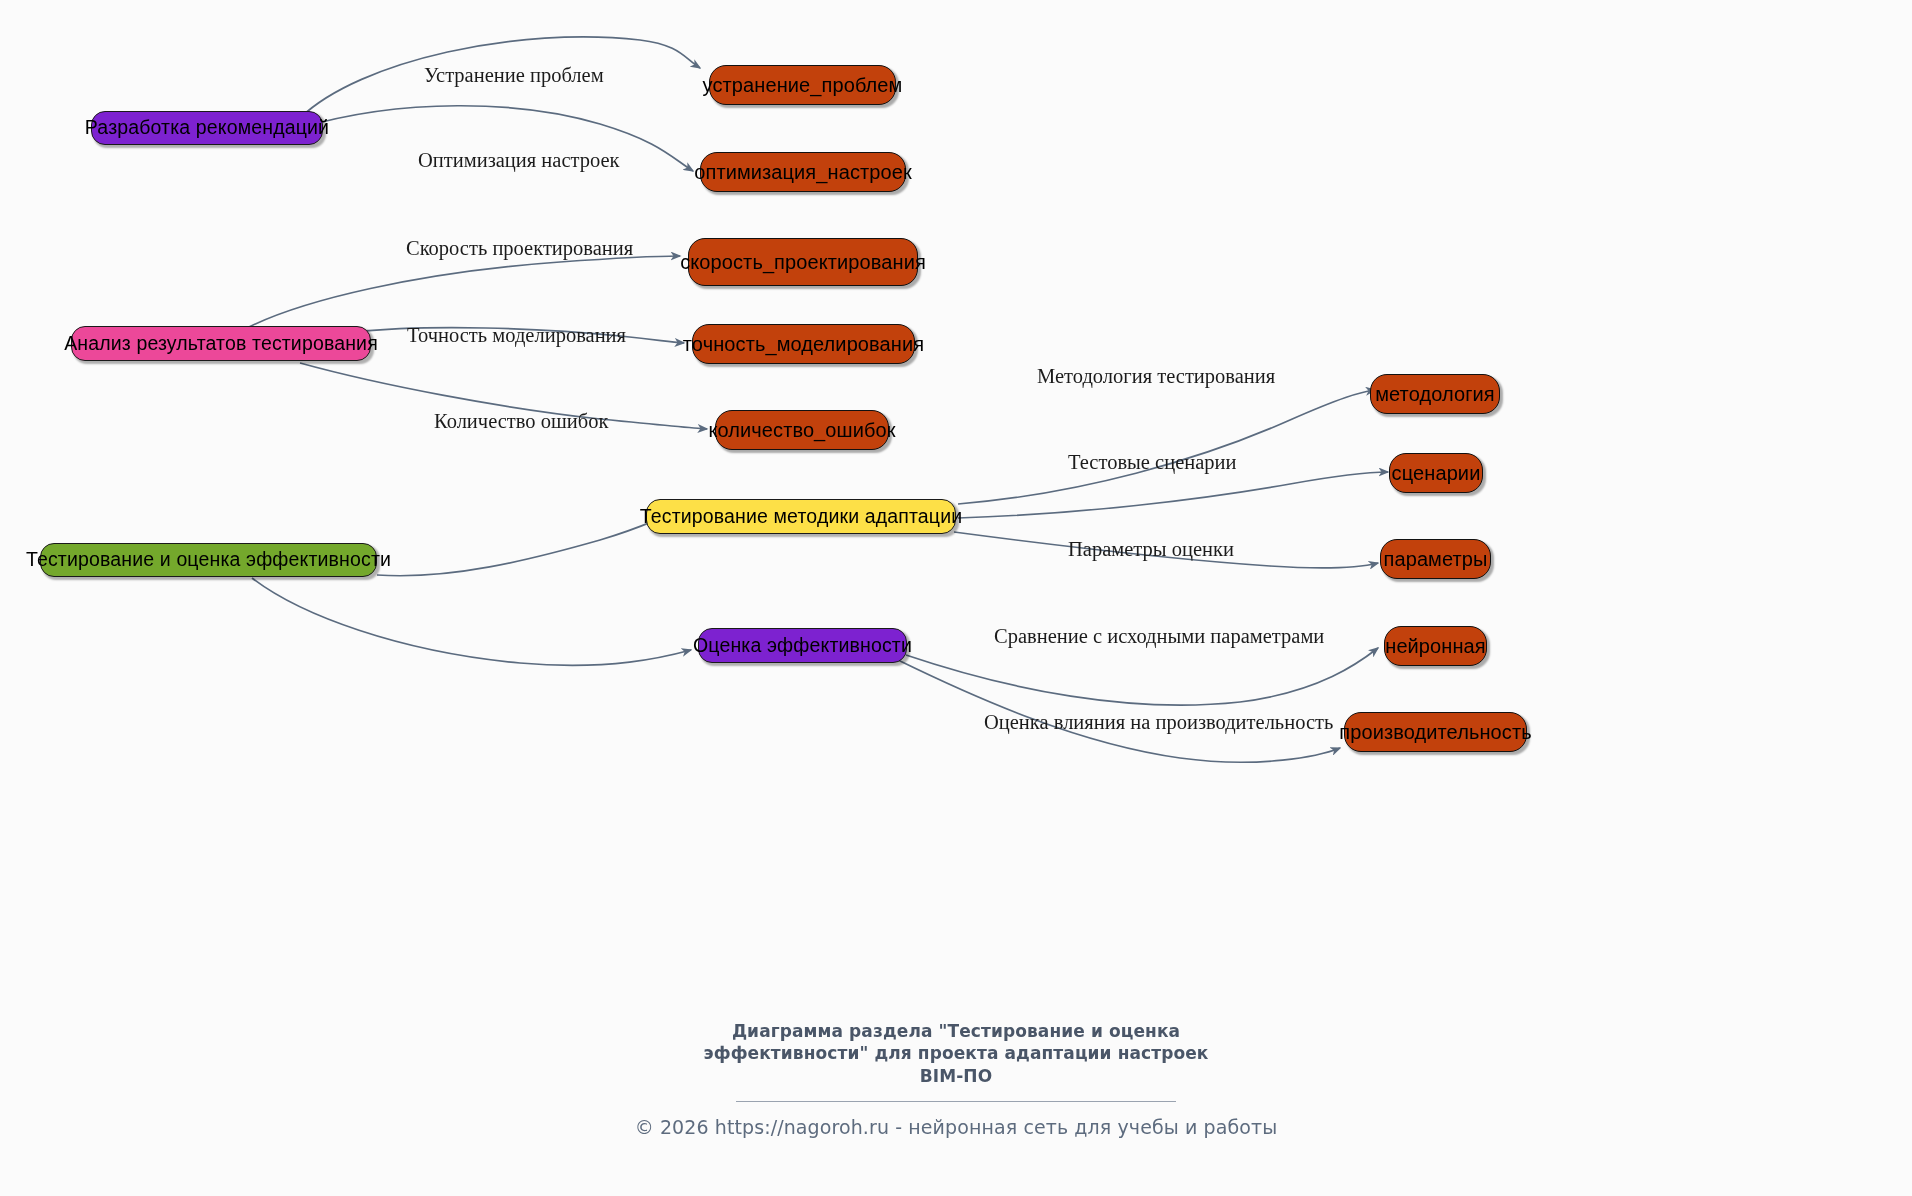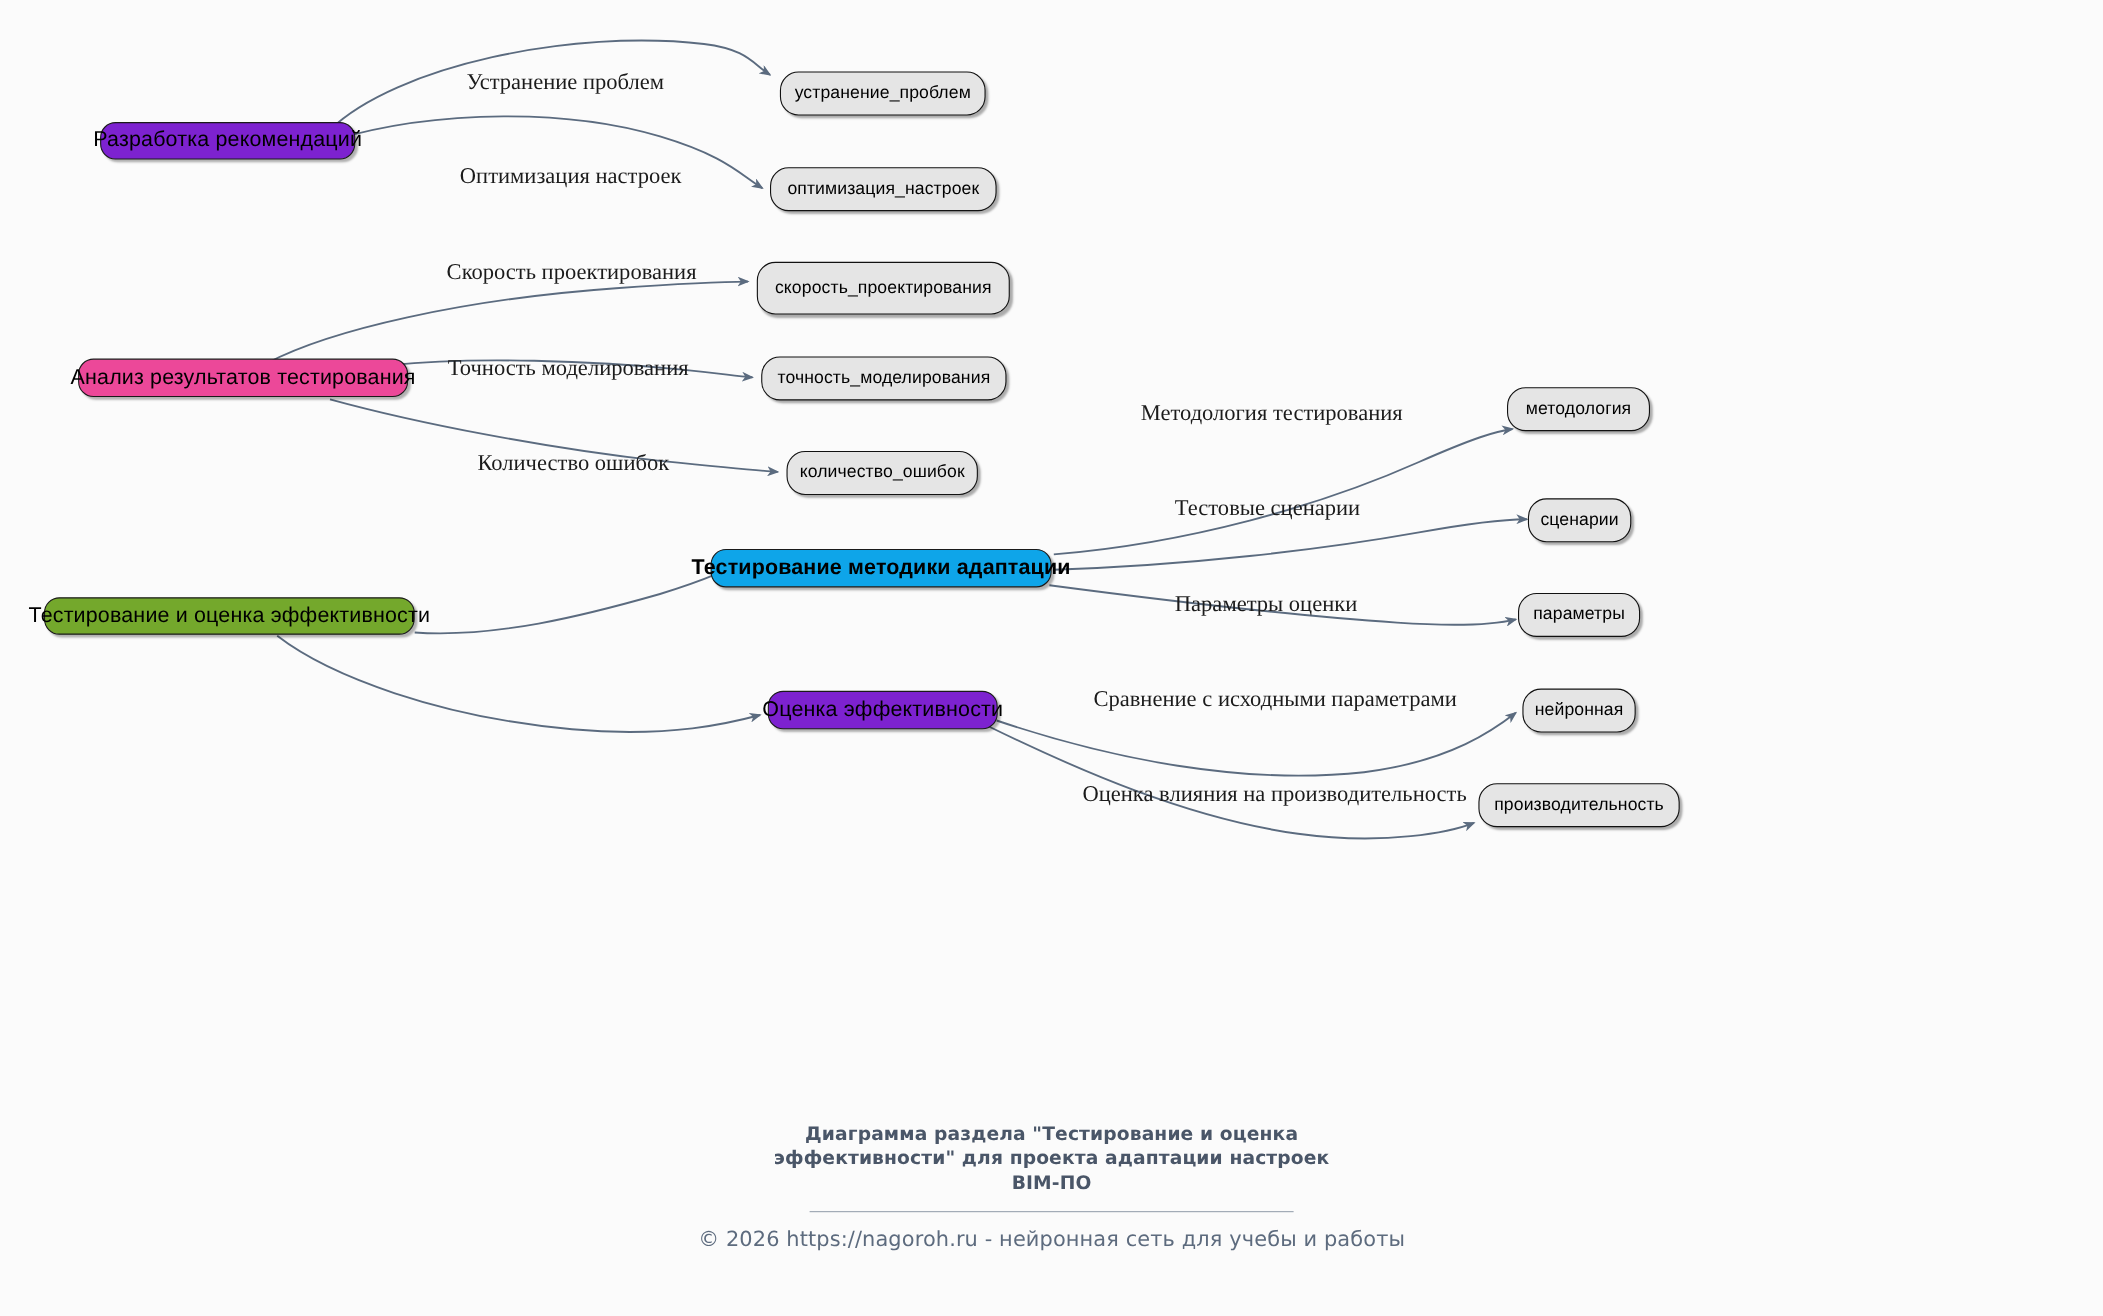--- a/index.html
+++ b/index.html
@@ -49,24 +49,24 @@
   .node-branch {
     border: 1.6px solid #1a1a1a;
     color: #000000;
     font-size: 19.5px;
     letter-spacing: 0.15px;
     padding: 2px 14px;
     box-shadow: 2.5px 2.5px 2px rgba(0,0,0,0.30);
   }
 
   .node-leaf {
-    background: #e5e5e5;
+    background: #c2410c;
     border: 1.8px solid #111111;
     color: #000000;
-    font-size: 16px;
+    font-size: 20px;
     letter-spacing: 0.1px;
     padding: 0 15px;
     border-radius: 17px;
     box-shadow: 2.5px 2.5px 2px rgba(0,0,0,0.32);
   }
 
   
   .edge-label {
     position: absolute;
     font-family: "Liberation Serif", "DejaVu Serif", serif;
@@ -134,42 +134,42 @@
   <div id="node-layer">
       <div class="node node-root" style="left: 40px; top: 543px; width: 337px; height: 34px; background: rgb(116, 168, 44);">
         <span>Тестирование и оценка эффективности</span>
       </div>
       <div class="node node-branch" style="left: 91px; top: 111px; width: 232px; height: 34px; background: rgb(125, 34, 208);">
         <span>Разработка рекомендаций</span>
       </div>
       <div class="node node-branch" style="left: 71px; top: 326px; width: 300px; height: 35px; background: #ec4899;">
         <span>Анализ результатов тестирования</span>
       </div>
-      <div class="node node-branch" style="left: 646px; top: 499px; width: 310px; height: 35px; background: #0ea5e9; font-weight: bold;">
+      <div class="node node-branch" style="left: 646px; top: 499px; width: 310px; height: 35px; background: #fde047;">
         <span>Тестирование методики адаптации</span>
       </div>
       <div class="node node-branch" style="left: 698px; top: 628px; width: 209px; height: 35px; background: rgb(125, 34, 208);">
         <span>Оценка эффективности</span>
       </div>
       <div class="node node-leaf" style="left: 709px; top: 65px; width: 187px; height: 40px;">
         <span>устранение_проблем</span>
       </div>
       <div class="node node-leaf" style="left: 700px; top: 152px; width: 206px; height: 40px;">
         <span>оптимизация_настроек</span>
       </div>
       <div class="node node-leaf" style="left: 688px; top: 238px; width: 230px; height: 48px;">
         <span>скорость_проектирования</span>
       </div>
       <div class="node node-leaf" style="left: 692px; top: 324px; width: 223px; height: 40px;">
         <span>точность_моделирования</span>
       </div>
       <div class="node node-leaf" style="left: 715px; top: 410px; width: 174px; height: 40px; justify-content: center;">
         <span>количество_ошибок</span>
       </div>
-      <div class="node node-leaf" style="left: 1370px; top: 352px; width: 130px; height: 40px;">
+      <div class="node node-leaf" style="left: 1370px; top: 374px; width: 130px; height: 40px;">
         <span>методология</span>
       </div>
       <div class="node node-leaf" style="left: 1389px; top: 453px; width: 94px; height: 40px;">
         <span>сценарии</span>
       </div>
       <div class="node node-leaf" style="left: 1380px; top: 539px; width: 111px; height: 40px;">
         <span>параметры</span>
       </div>
       <div class="node node-leaf" style="left: 1384px; top: 626px; width: 103px; height: 40px;">
         <span>нейронная</span>

